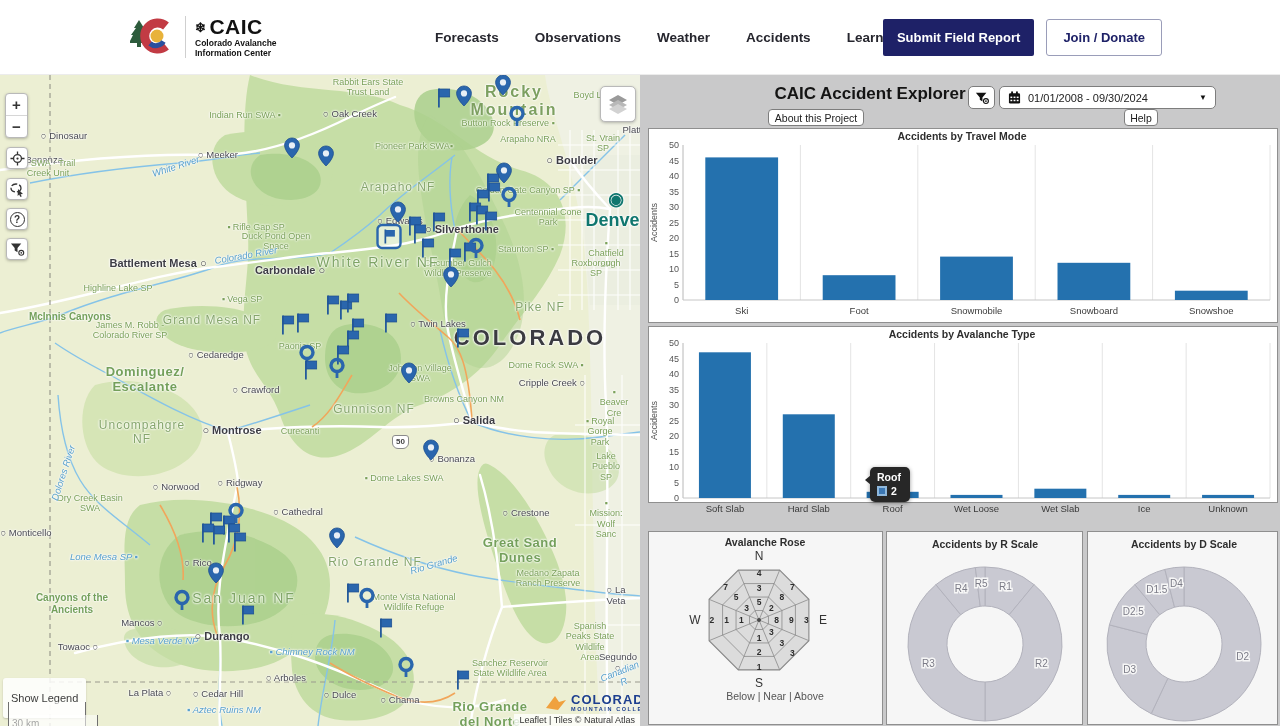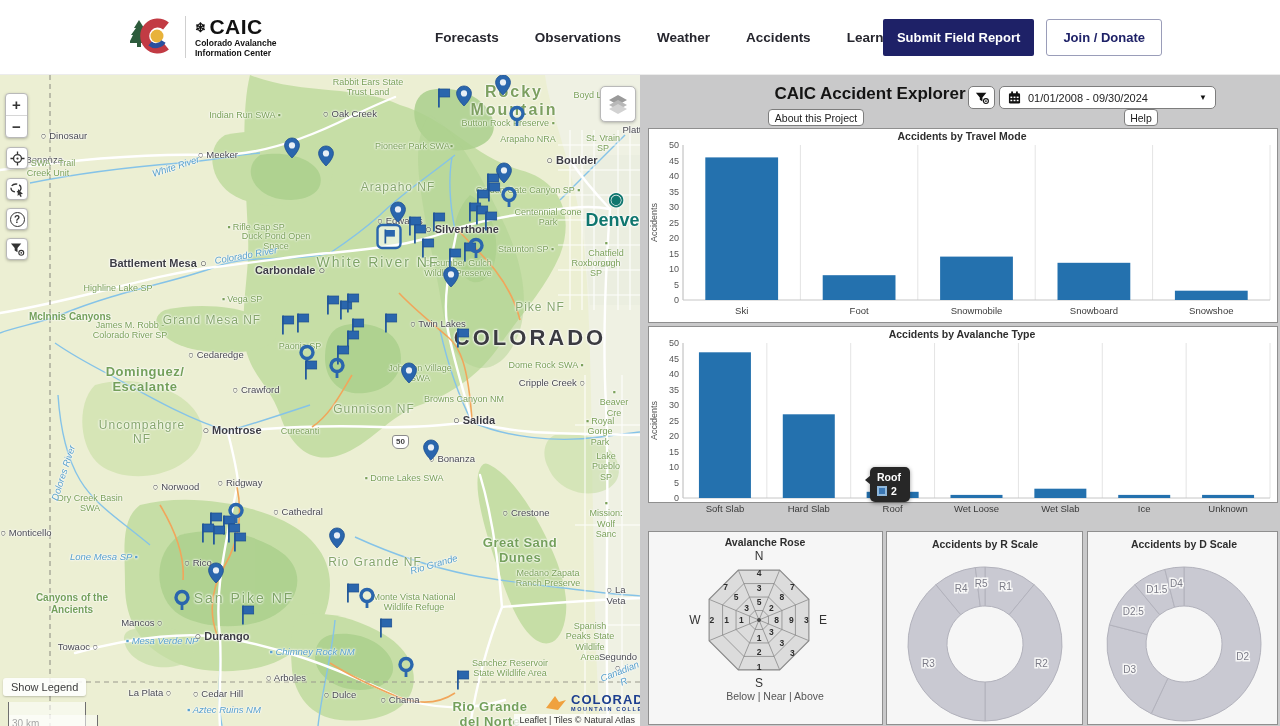--- a/index.html
+++ b/index.html
@@ -34,21 +34,21 @@
   .lbl.pxxl{ font-size:16px; font-weight:700; color:#7da060; letter-spacing:2px; }
   .lbl.pbx { font-size:13px; font-weight:700; color:#74a05b; letter-spacing:.5px; }
   .lbl.w   { font-size:9.5px; font-style:italic; color:#58a0cc; }
   .lbl.st  { font-size:22px; font-weight:800; color:#3b3b41; letter-spacing:3px; }
 
   .mctl { position:absolute; background:#fff; border:1px solid #b9b9b9; border-radius:4px; box-shadow:0 1px 3px rgba(0,0,0,.25);
           display:flex; align-items:center; justify-content:center; cursor:pointer; }
   #zoomgrp { left:5px; top:18px; width:23px; height:45px; flex-direction:column; padding:0; }
   #zoomgrp .zbtn { width:100%; height:22px; display:flex; align-items:center; justify-content:center; font-size:15px; font-weight:700; color:#333; cursor:pointer; }
   #zoomgrp .zbtn:first-child { border-bottom:1px solid #d6d6d6; }
-  #show-legend { position:absolute; left:3px; top:603px; background:rgba(255,255,255,.85); border-radius:3px; padding:3px 8px;
+  #show-legend { position:absolute; left:3px; top:603px; background:rgba(255,255,255,.85); border-radius:3px; padding:14px 8px;
                  font-size:11px; color:#3c3c3c; box-shadow:0 1px 2px rgba(0,0,0,.2); cursor:pointer; }
   .scaleline { position:absolute; left:8px; background:rgba(255,255,255,.55); border:1.5px solid #6f6f6f; border-top:none;
                font-size:10px; color:#333; line-height:11px; padding:16px 3px; }
   #attrib { position:absolute; right:0; bottom:0; background:rgba(255,255,255,.78); font-size:9px; color:#333; padding:1px 5px; }
   #cmc { position:absolute; left:545px; top:618px; display:flex; align-items:center; gap:4px; }
   #cmc .cmc-text .l1 { font-size:13px; font-weight:800; color:#1d3f8f; letter-spacing:1px; line-height:1; }
   #cmc .cmc-text .l2 { font-size:5.5px; font-weight:700; color:#1d3f8f; letter-spacing:1.6px; }
   #hwy50 { position:absolute; left:392px; top:360px; width:17px; height:14px; background:#fff; border:1px solid #8b8b8b;
            border-radius:3px 3px 6px 6px; font-size:8px; font-weight:700; color:#444; text-align:center; line-height:12px; }
 
@@ -275,21 +275,21 @@
         <div class="lbl t" style="left: 298px; top: 437px;">○ Cathedral</div>
         <div class="lbl t" style="left: 176px; top: 412px;">○ Norwood</div>
         <div class="lbl t" style="left: 240px; top: 408px;">○ Ridgway</div>
         <div class="lbl p" style="left: 90px; top: 428px;">Dry Creek Basin
 SWA</div>
         <div class="lbl t" style="left: 26px; top: 458px;">○ Monticello</div>
         <div class="lbl w" style="left: 104px; top: 482px;">Lone Mesa SP ▪</div>
         <div class="lbl pb" style="left: 72px; top: 528px;">Canyons of the
 Ancients</div>
         <div class="lbl t" style="left: 198px; top: 488px;">○ Rico</div>
-        <div class="lbl pxl" style="left: 244px; top: 523px;">San Pike NF</div>
+        <div class="lbl pxl" style="left: 244px; top: 523px;">San Juan NF</div>
         <div class="lbl t" style="left: 142px; top: 548px;">Mancos ○</div>
         <div class="lbl t" style="left: 78px; top: 572px;">Towaoc ○</div>
         <div class="lbl w" style="left: 162px; top: 566px;">▪ Mesa Verde NP</div>
         <div class="lbl tl" style="left: 222px; top: 561px;">○ Durango</div>
         <div class="lbl w" style="left: 312px; top: 577px;">▪ Chimney Rock NM</div>
         <div class="lbl t" style="left: 286px; top: 603px;">○ Arboles</div>
         <div class="lbl t" style="left: 150px; top: 618px;">La Plata ○</div>
         <div class="lbl t" style="left: 218px; top: 619px;">○ Cedar Hill</div>
         <div class="lbl w" style="left: 224px; top: 635px;">▪ Aztec Ruins NM</div>
         <div class="lbl t" style="left: 340px; top: 620px;">○ Dulce</div>

